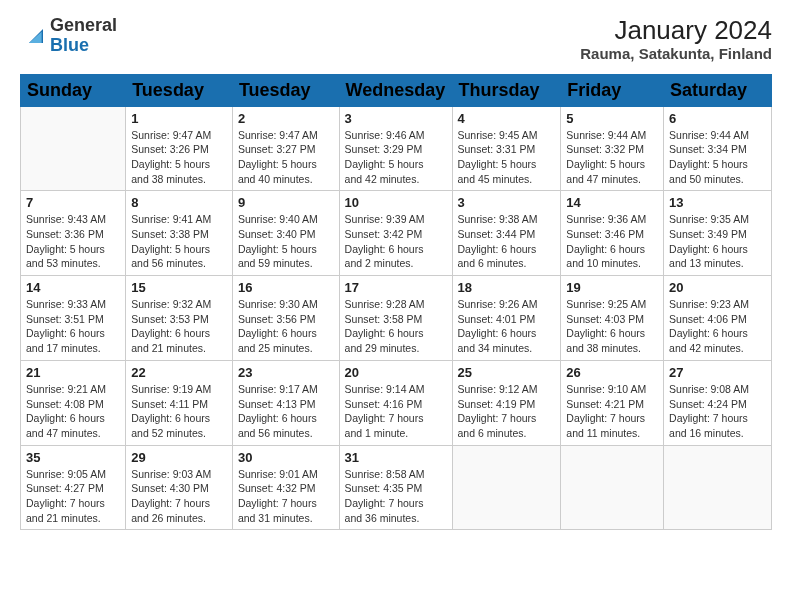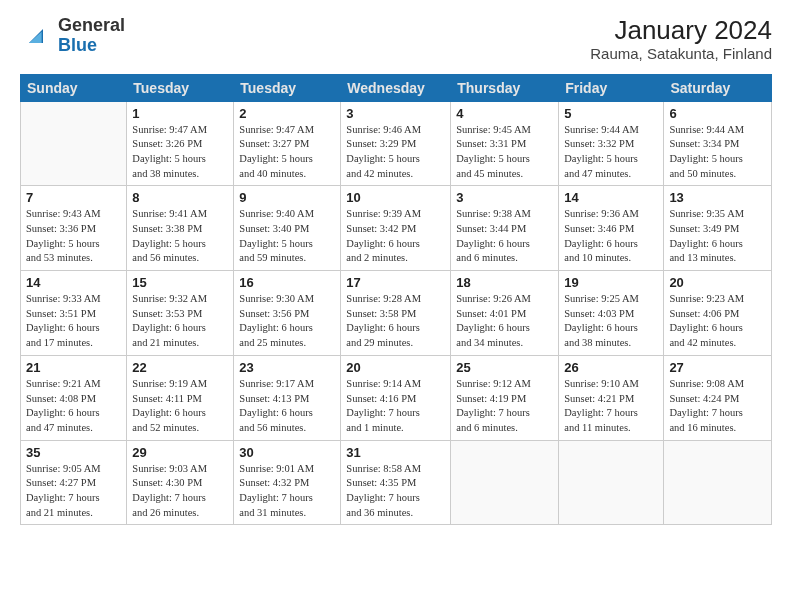--- a/index.html
+++ b/index.html
@@ -18,21 +18,21 @@
     }
     .header {
       display: flex;
       justify-content: space-between;
       align-items: flex-start;
       margin-bottom: 12px;
     }
     .logo {
       display: flex;
       align-items: center;
-      gap: 8px;
+      gap: 0;
     }
     .logo-text {
       font-size: 18px;
       font-weight: bold;
       line-height: 1.1;
     }
     .logo-general { color: #333; }
     .logo-blue { color: #1a6faf; text-align: right; }
     .logo-icon {
       width: 28px;
@@ -43,31 +43,31 @@
       text-align: right;
     }
     .title-block h1 {
       font-size: 26px;
       font-weight: normal;
       color: #222;
       line-height: 1.1;
     }
     .title-block h2 {
       font-size: 15px;
-      font-weight: normal;
+      font-weight: bold;
       color: #444;
     }
     .calendar {
       width: 100%;
       border-collapse: collapse;
     }
     .calendar th {
       background: #1a6faf;
-      color: #e5e5e5;
-      font-size: 14px;
+      color: #000000;
+      font-size: 18px;
       font-weight: bold;
       padding: 5px 6px;
       text-align: left;
       border: 1px solid #1a6faf;
     }
     .calendar td {
       border: 1px solid #ccc;
       vertical-align: top;
       padding: 4px 5px;
       width: 113px;
@@ -83,21 +83,20 @@
       font-size: 13px;
       font-weight: bold;
       color: #222;
       display: block;
       margin-bottom: 2px;
     }
     .day-info {
       font-size: 10.5px;
       color: #333;
       line-height: 1.4;
-      font-family: Liberation Serif, serif;
     }
   </style>
 </head>
 <body>
 
 <div class="page">
   <div class="header">
     <div class="logo">
       <svg class="logo-icon" viewBox="0 0 40 40" xmlns="http://www.w3.org/2000/svg">
         <polygon points="10,30 30,30 30,10" fill="#1a6faf"></polygon>

